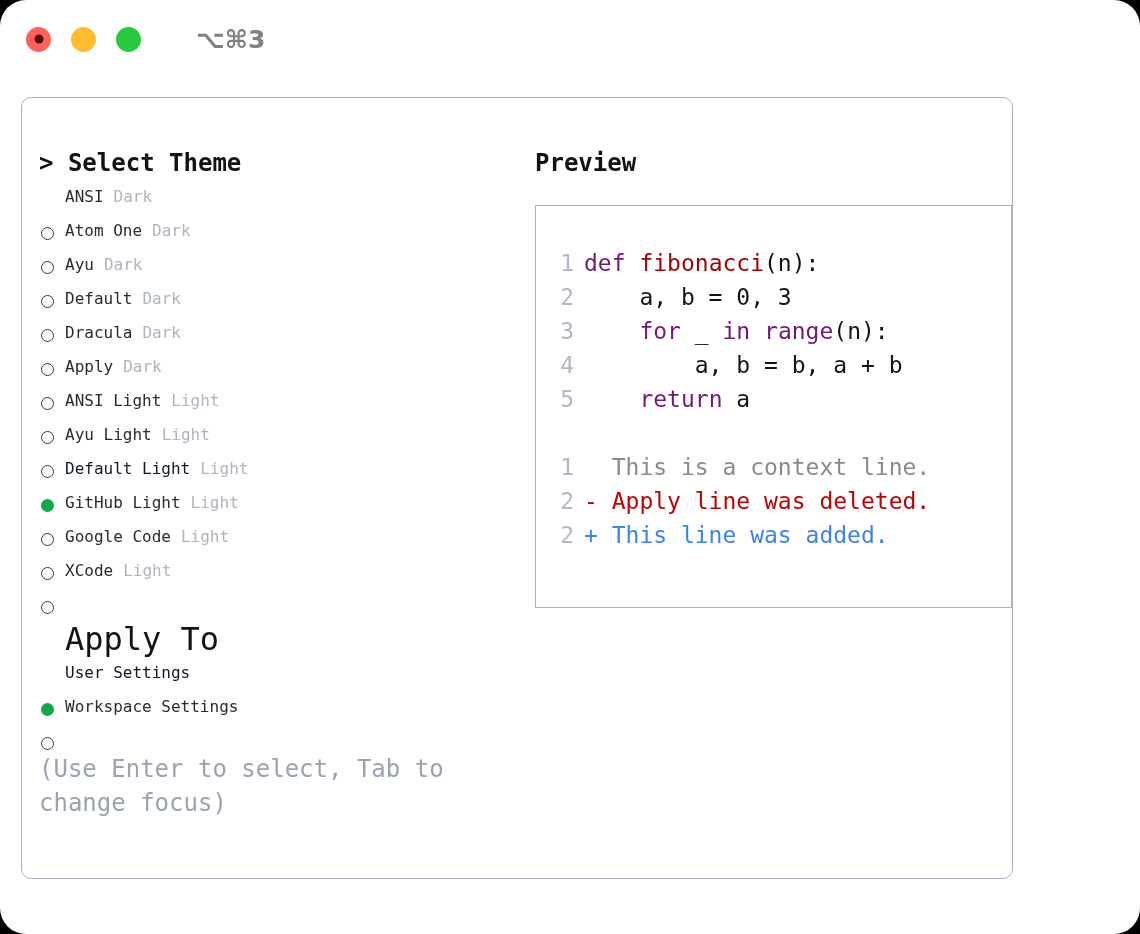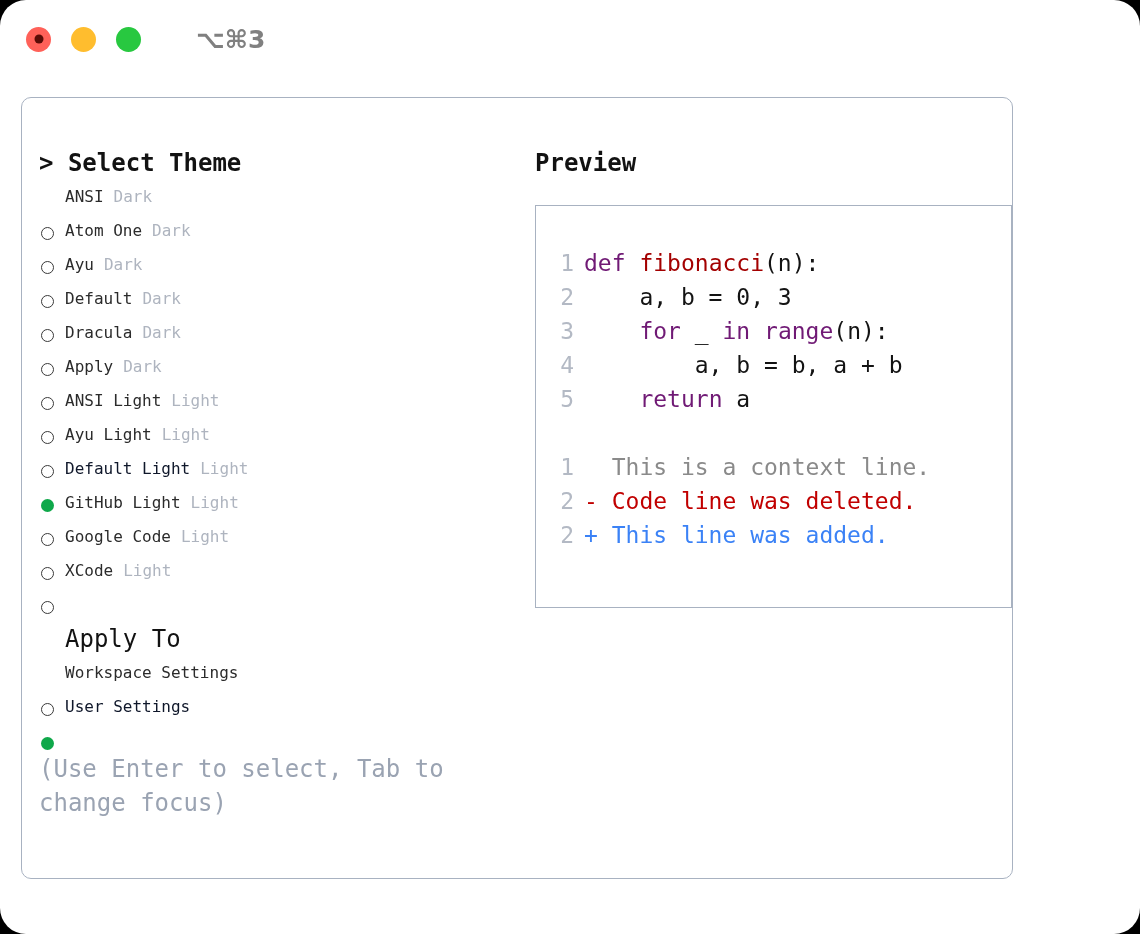--- a/index.html
+++ b/index.html
@@ -147,21 +147,21 @@
     height: 11px;
     border-radius: 50%;
     border: 1.4px solid #3a3a3a;
     box-sizing: content-box;
   }
   .row .name { color: #2b2b2b; }
   .row.selected .name { color: #0f172a; }
   .row .suffix { color: #aeb4bf; margin-left: 10px; }
 
   .apply-header {
-    font-size: 24px;
+    font-size: 32px;
     line-height: 34px;
     color: #121212;
     padding-left: 26px;
     white-space: pre;
   }
 
   .spacer-block { height: 34px; }
 
   .hint {
     margin-top: 28px;
@@ -245,42 +245,42 @@
             <li class="row"><span class="marker"><span class="marker-ring"></span></span><span class="name">GitHub Light</span><span class="suffix">Light</span></li>
             <li class="row"><span class="marker"><span class="marker-ring"></span></span><span class="name">Google Code</span><span class="suffix">Light</span></li>
             <li class="row"><span class="marker"><span class="marker-ring"></span></span><span class="name">XCode</span><span class="suffix">Light</span></li>
           </ul>
 
         <div class="spacer-block"></div>
 
         <div class="apply-header">Apply To</div>
 
         <ul class="list" id="apply-list">
+            <li class="row selected"><span class="marker"><span class="marker-dot"></span></span><span class="name">User Settings</span></li>
             <li class="row"><span class="marker"><span class="marker-ring"></span></span><span class="name">Workspace Settings</span></li>
-            <li class="row selected"><span class="marker"><span class="marker-dot"></span></span><span class="name">User Settings</span></li>
           </ul>
 
         <div class="hint">(Use Enter to select, Tab to change focus)</div>
       </div>
 
       <div class="right-col">
         <div class="preview-title">Preview</div>
 
         <div class="preview-box">
           <div id="code-block">
               <div class="code-line"><span class="ln">1</span><span class="code-text"><span class="tok-kw">def </span><span class="tok-fn">fibonacci</span><span class="tok-plain">(n):</span></span></div>
               <div class="code-line"><span class="ln">2</span><span class="code-text"><span class="tok-plain">    a, b = 0, 3</span></span></div>
               <div class="code-line"><span class="ln">3</span><span class="code-text"><span class="tok-plain">    </span><span class="tok-kw">for</span><span class="tok-plain"> _ </span><span class="tok-kw">in</span><span class="tok-plain"> </span><span class="tok-kw">range</span><span class="tok-plain">(n):</span></span></div>
               <div class="code-line"><span class="ln">4</span><span class="code-text"><span class="tok-plain">        a, b = b, a + b</span></span></div>
               <div class="code-line"><span class="ln">5</span><span class="code-text"><span class="tok-plain">    </span><span class="tok-kw">return</span><span class="tok-plain"> a</span></span></div>
             </div>
           <div class="blank-line"></div>
           <div id="diff-block">
               <div class="code-line"><span class="ln">1</span><span class="diff-ctx">  This is a context line.</span></div>
-              <div class="code-line"><span class="ln">2</span><span class="diff-del">- Code line was deleted.</span></div>
+              <div class="code-line"><span class="ln">2</span><span class="diff-del">- Apply line was deleted.</span></div>
               <div class="code-line"><span class="ln">2</span><span class="diff-add">+ This line was added.</span></div>
             </div>
         </div>
       </div>
 
     </div>
   </div>
 </div>
 
 </body></html>

